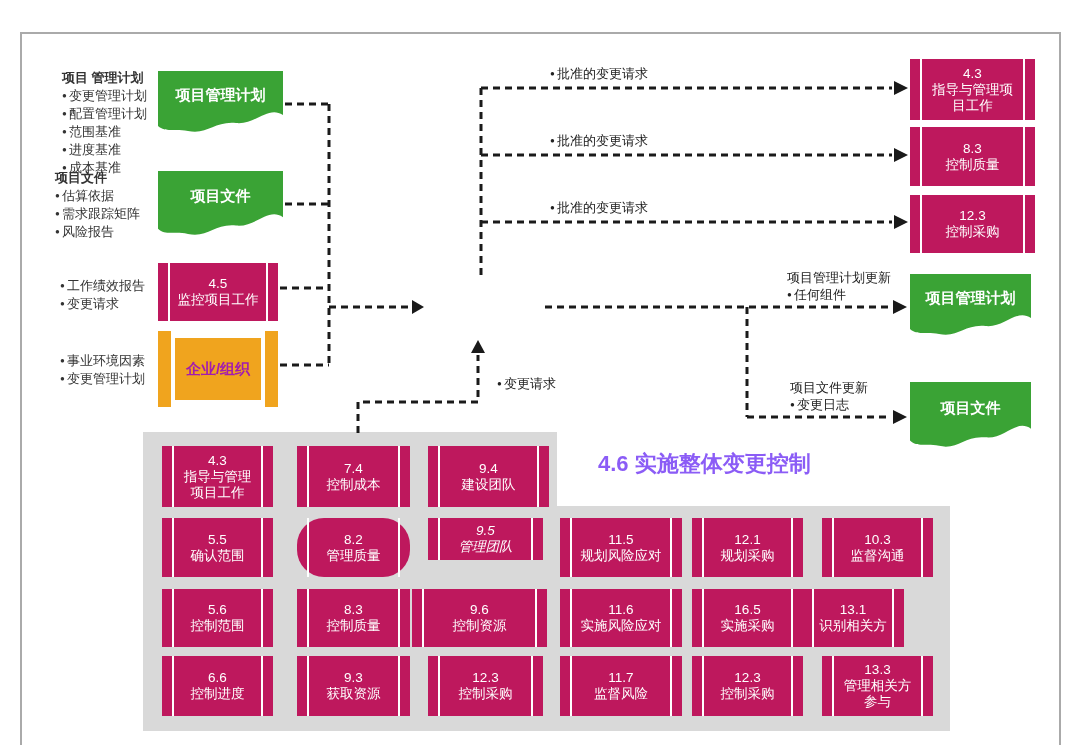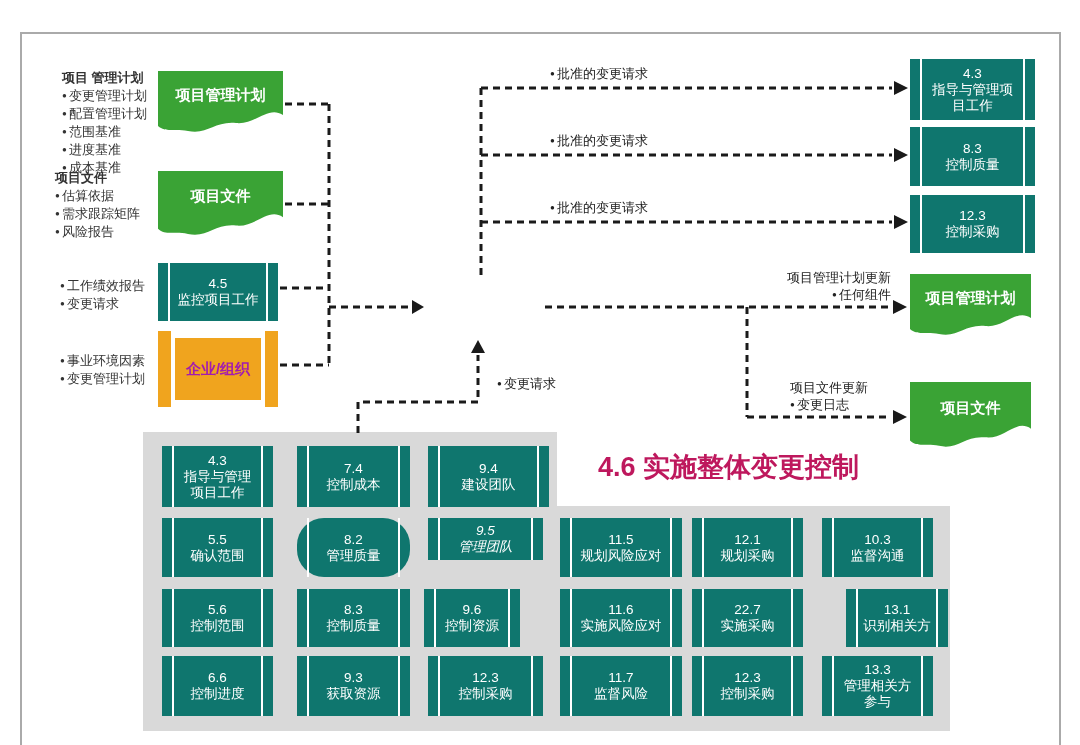--- a/index.html
+++ b/index.html
@@ -7,21 +7,21 @@
           font-family:"Liberation Sans","DejaVu Sans",sans-serif;margin-top:19px;}
   .frame{position:absolute;left:20px;top:13px;width:1041px;height:719px;border:2px solid #aaaaaa;box-sizing:border-box;}
   .connectors{position:absolute;left:0;top:0;width:1080px;height:745px;pointer-events:none;}
   .connectors path{fill:none;stroke:#1a1a1a;stroke-width:3;stroke-dasharray:7 5;}
   .connectors polygon{fill:#1a1a1a;}
 
   .bullet-list{position:absolute;font-size:13px;line-height:18px;color:#333333;width:140px;}
   .list-header{font-weight:600;color:#333333;}
   .bullet-item::before{content:"● ";font-size:8px;vertical-align:2px;}
 
-  .proc{position:absolute;background:#0f766e;color:#ffffff;display:flex;flex-direction:column;
+  .proc{position:absolute;background:#be185d;color:#ffffff;display:flex;flex-direction:column;
         align-items:center;justify-content:center;text-align:center;box-sizing:border-box;}
   .proc::before,.proc::after{content:"";position:absolute;top:0;bottom:0;width:2px;background:#ffffff;}
   .proc::before{left:10px;} .proc::after{right:10px;}
   .proc-num{font-size:13.5px;line-height:16px;}
   .proc-label{font-size:13.5px;line-height:16px;white-space:pre-line;}
   .proc-center{background:#D5156F;}
 
   .doc{position:absolute;}
   .doc svg{position:absolute;left:0;top:0;width:100%;height:100%;}
   .doc path{fill:#3AA335;}
@@ -31,21 +31,21 @@
   .ent{position:absolute;}
   .ent-bar{position:absolute;top:0;bottom:0;width:13px;background:#F0A41E;}
   .ent-bar.left{left:0;} .ent-bar.right{right:0;}
   .ent-body{position:absolute;left:17px;right:17px;top:7px;bottom:7px;background:#F0A41E;}
   .ent-label{position:absolute;left:0;right:0;top:0;bottom:0;display:flex;align-items:center;justify-content:center;
              color:#a21caf;font-size:15px;font-weight:600;}
 
   .arrow-label{position:absolute;font-size:13px;line-height:17px;color:#222222;white-space:nowrap;}
 
   .panel{position:absolute;background:#D9D9D9;}
-  .grid-title{position:absolute;left:598px;top:430px;font-size:27px;font-weight:bold;color:#be185d;white-space:nowrap;}
+  .grid-title{position:absolute;left:598px;top:430px;font-size:22px;font-weight:bold;color:#8b5cf6;white-space:nowrap;}
 </style>
 </head>
 <body>
 
 <div id="canvas">
 
   <div class="frame"></div>
 
   <div class="panel" style="left:143px;top:413px;width:414px;height:80px;"></div>
   <div class="panel" style="left:143px;top:487px;width:807px;height:225px;"></div>
@@ -124,21 +124,21 @@
     <span class="ent-bar right"></span>
     <span class="ent-body"></span>
     <span class="ent-label">企业/组织</span>
   </div>
 
 
   <div class="arrow-label bullet-item" style="left:550px;top:46px;">批准的变更请求</div>
   <div class="arrow-label bullet-item" style="left:550px;top:113px;">批准的变更请求</div>
   <div class="arrow-label bullet-item" style="left:550px;top:180px;">批准的变更请求</div>
 
-  <div class="arrow-label" style="left:787px;top:250px;text-align:right;">
+  <div class="arrow-label" style="left:787px;top:250px;">
     <div>项目管理计划更新</div>
     <div class="bullet-item">任何组件</div>
   </div>
 
   <div class="arrow-label" style="left:790px;top:360px;">
     <div>项目文件更新</div>
     <div class="bullet-item">变更日志</div>
   </div>
 
   <div class="arrow-label bullet-item" style="left:497px;top:356px;">变更请求</div>
@@ -212,33 +212,33 @@
   </div>
 
   <div class="proc" style="left:162px;top:570px;width:111px;height:58px;">
     <span class="proc-num">5.6</span>
     <span class="proc-label">控制范围</span>
   </div>
   <div class="proc" style="left:297px;top:570px;width:113px;height:58px;">
     <span class="proc-num">8.3</span>
     <span class="proc-label">控制质量</span>
   </div>
-  <div class="proc" style="left:424px;top:570px;width:96px;height:58px;">
+  <div class="proc" style="left:412px;top:570px;width:135px;height:58px;">
     <span class="proc-num">9.6</span>
     <span class="proc-label">控制资源</span>
   </div>
   <div class="proc" style="left:560px;top:570px;width:122px;height:58px;">
     <span class="proc-num">11.6</span>
     <span class="proc-label">实施风险应对</span>
   </div>
   <div class="proc" style="left:692px;top:570px;width:111px;height:58px;">
-    <span class="proc-num">22.7</span>
+    <span class="proc-num">16.5</span>
     <span class="proc-label">实施采购</span>
   </div>
-  <div class="proc" style="left:846px;top:570px;width:102px;height:58px;justify-content:center;">
+  <div class="proc" style="left:802px;top:570px;width:102px;height:58px;justify-content:center;">
     <span class="proc-num">13.1</span>
     <span class="proc-label">识别相关方</span>
   </div>
 
   <div class="proc" style="left:162px;top:637px;width:111px;height:60px;">
     <span class="proc-num">6.6</span>
     <span class="proc-label">控制进度</span>
   </div>
   <div class="proc" style="left:297px;top:637px;width:113px;height:60px;">
     <span class="proc-num">9.3</span>

